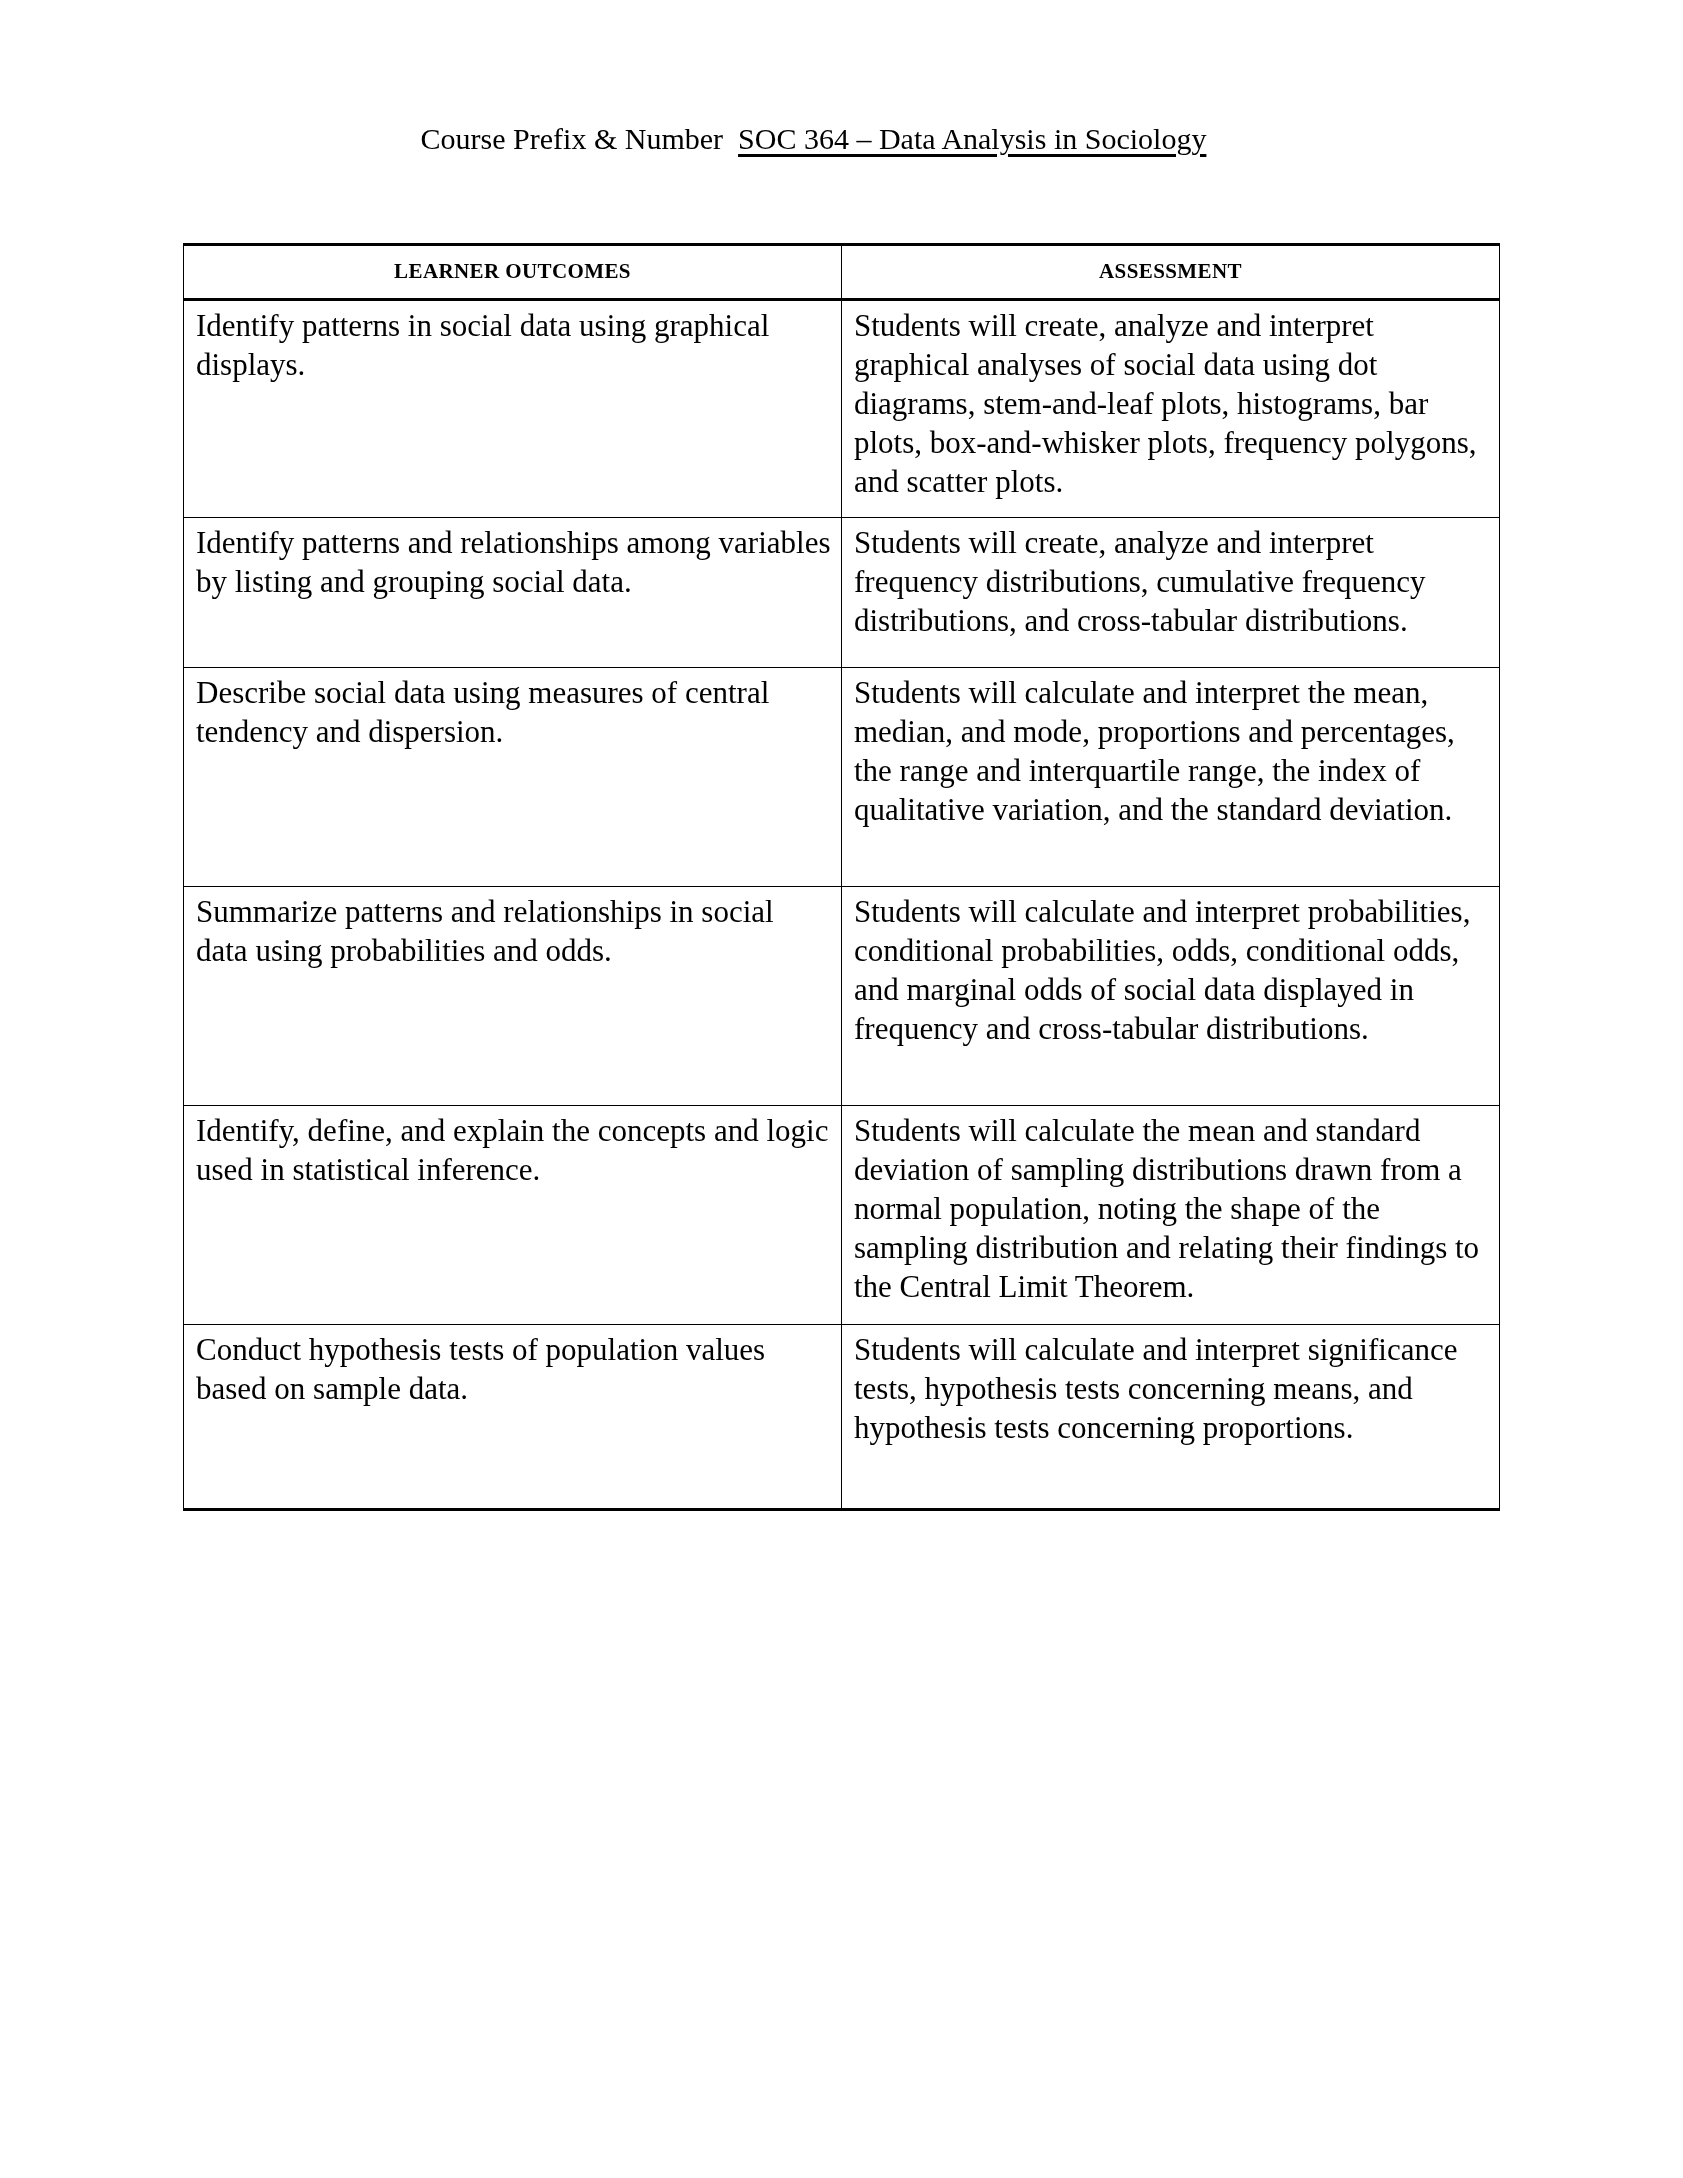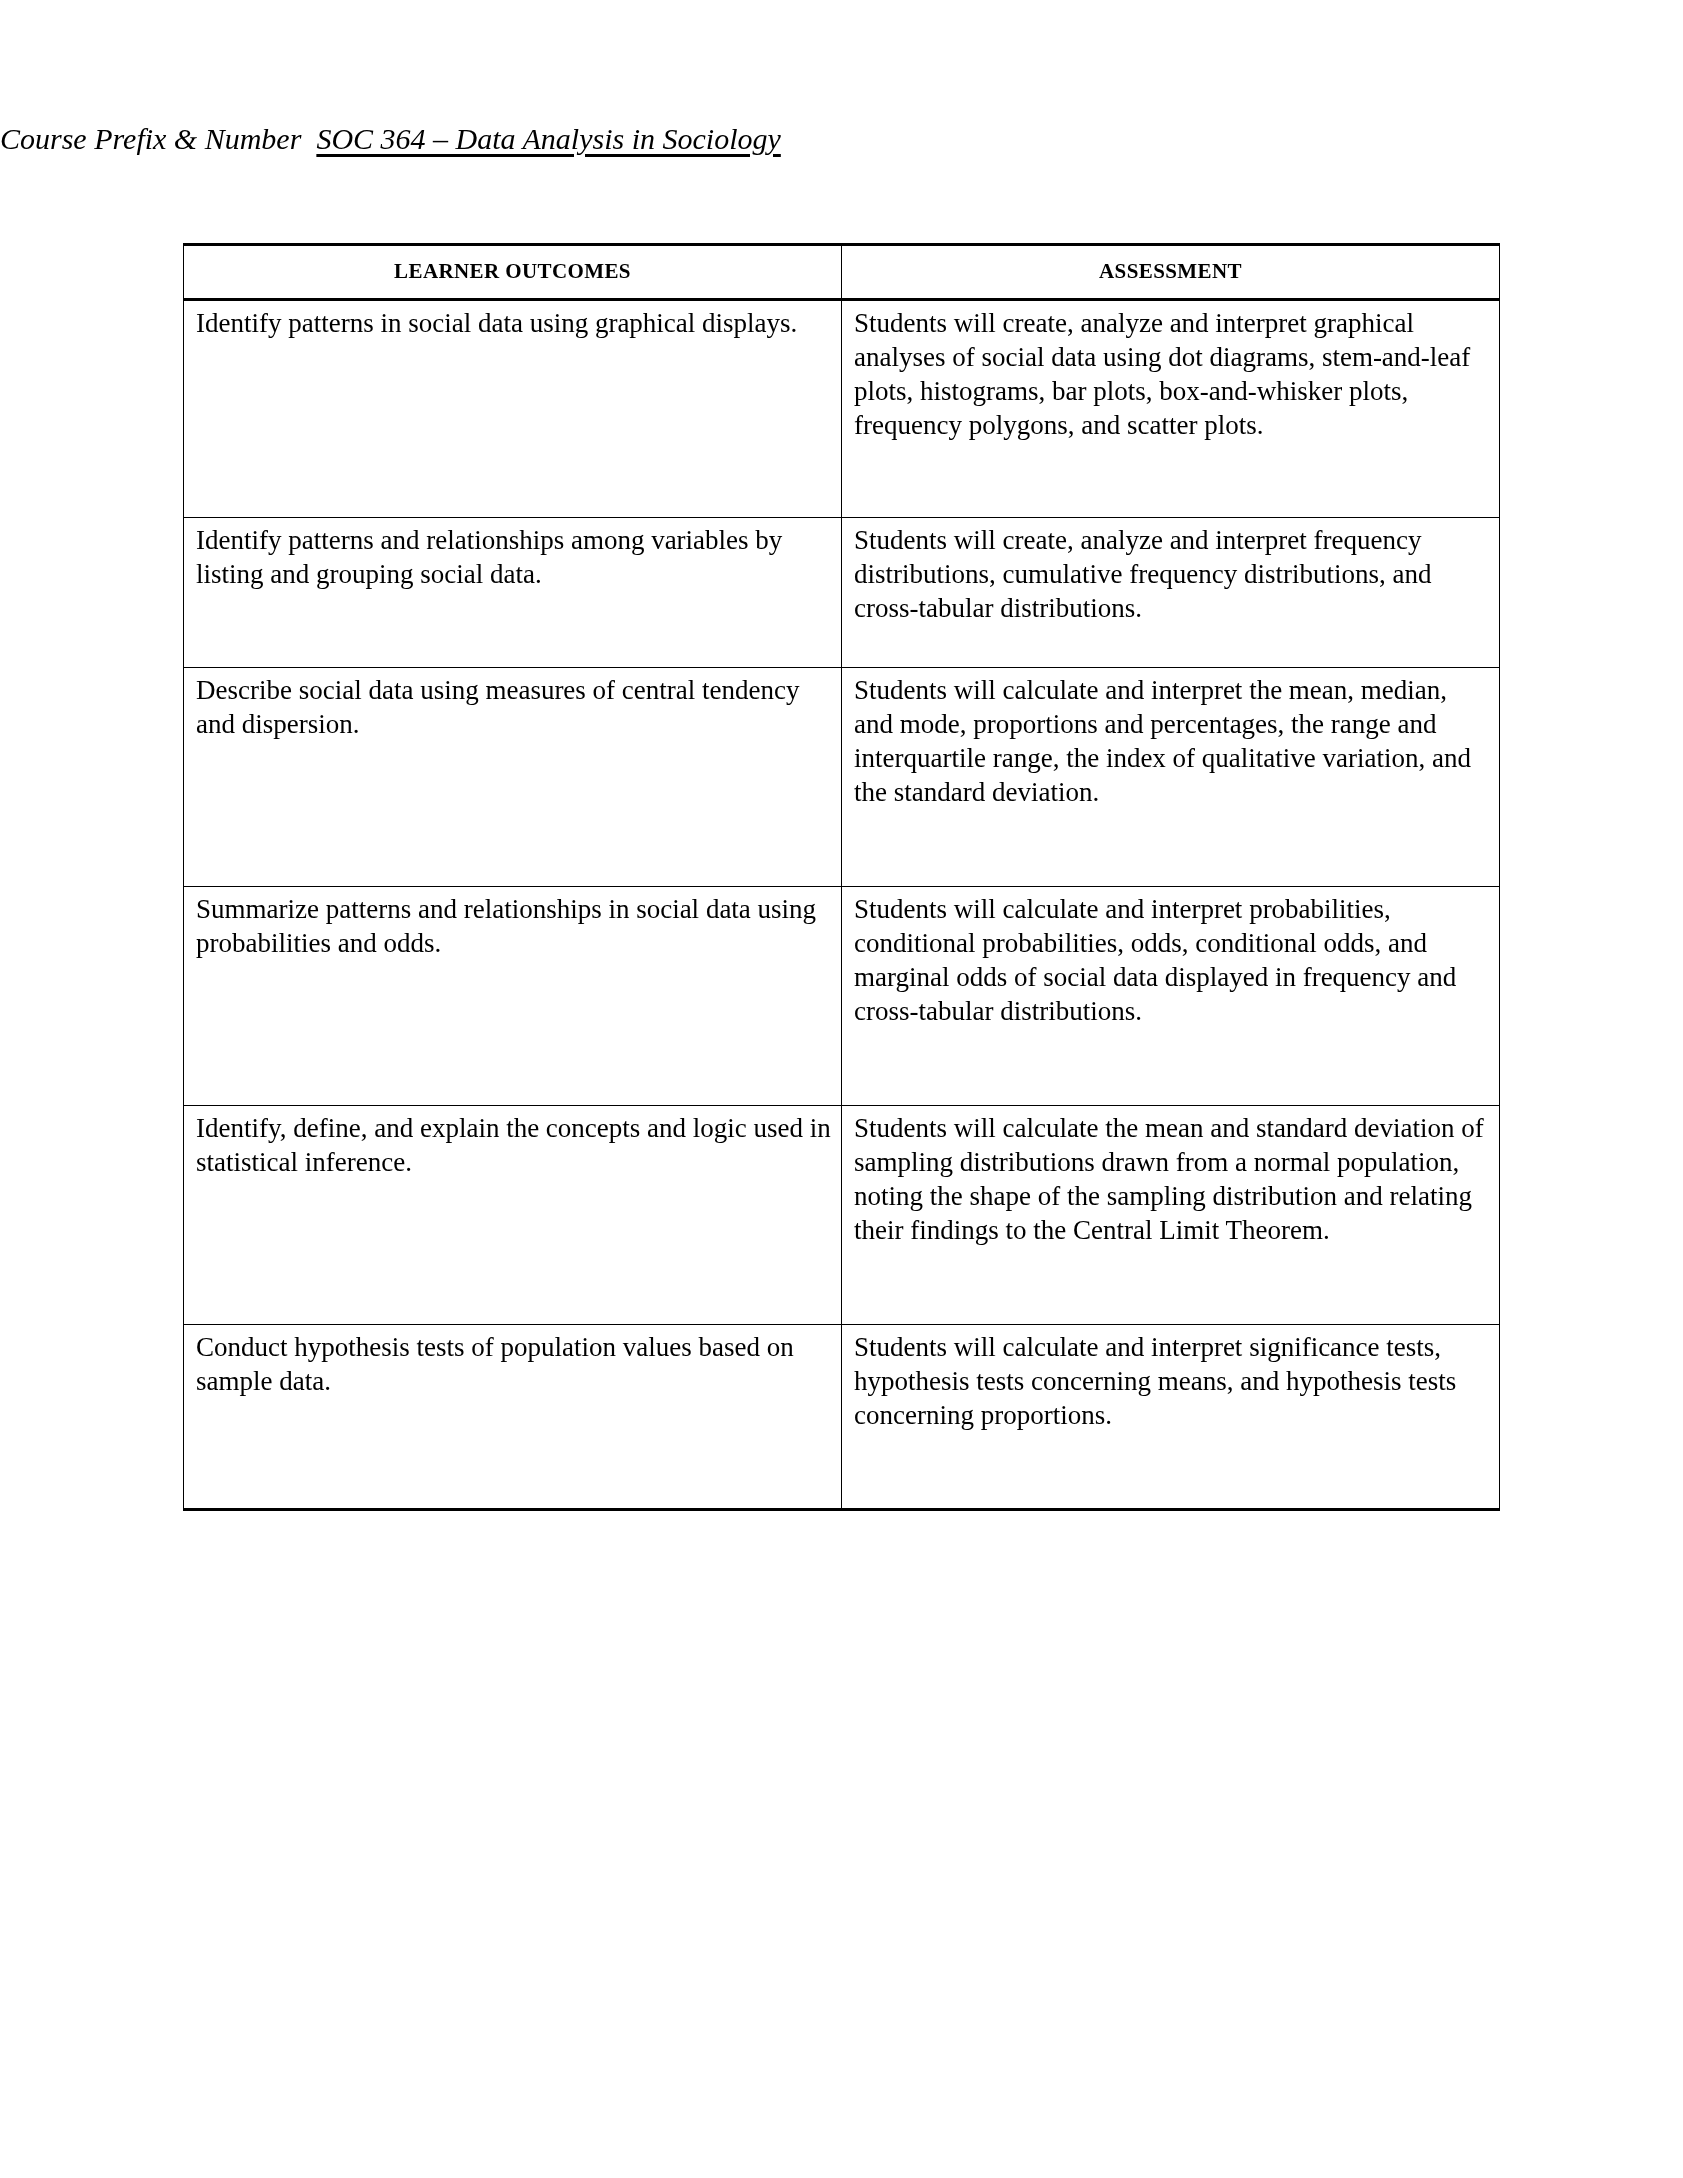--- a/index.html
+++ b/index.html
@@ -20,25 +20,24 @@
     height: 2178px;
     box-sizing: border-box;
   }
 
   
   .doc-title {
     position: absolute;
     left: 0;
     top: 121px;
     width: 1627px;
-    text-align: left;
+    text-align: center;
     font-size: 30px;
     line-height: 1.2;
     white-space: nowrap;
-    font-style: italic;
   }
   .title-label {
     font-weight: 400;
   }
   .title-value {
     font-weight: 400;
     text-decoration: underline;
     text-underline-offset: 5px;
   }
 
@@ -69,21 +68,21 @@
     font-size: 21px;
     letter-spacing: 0.4px;
     font-variant: small-caps;
     text-transform: uppercase;
     padding: 14px 0 6px 0;
     height: 32px;
     line-height: 1.1;
   }
 
   .outcomes-table tbody td {
-    font-size: 27px;
+    font-size: 31px;
     line-height: 1.255;
     padding: 6px 10px 6px 12px;
   }
   .outcomes-table tbody tr td:first-child { border-right-width: 1.5px; }
 
   .cell-text {
     display: block;
   }
 
   

